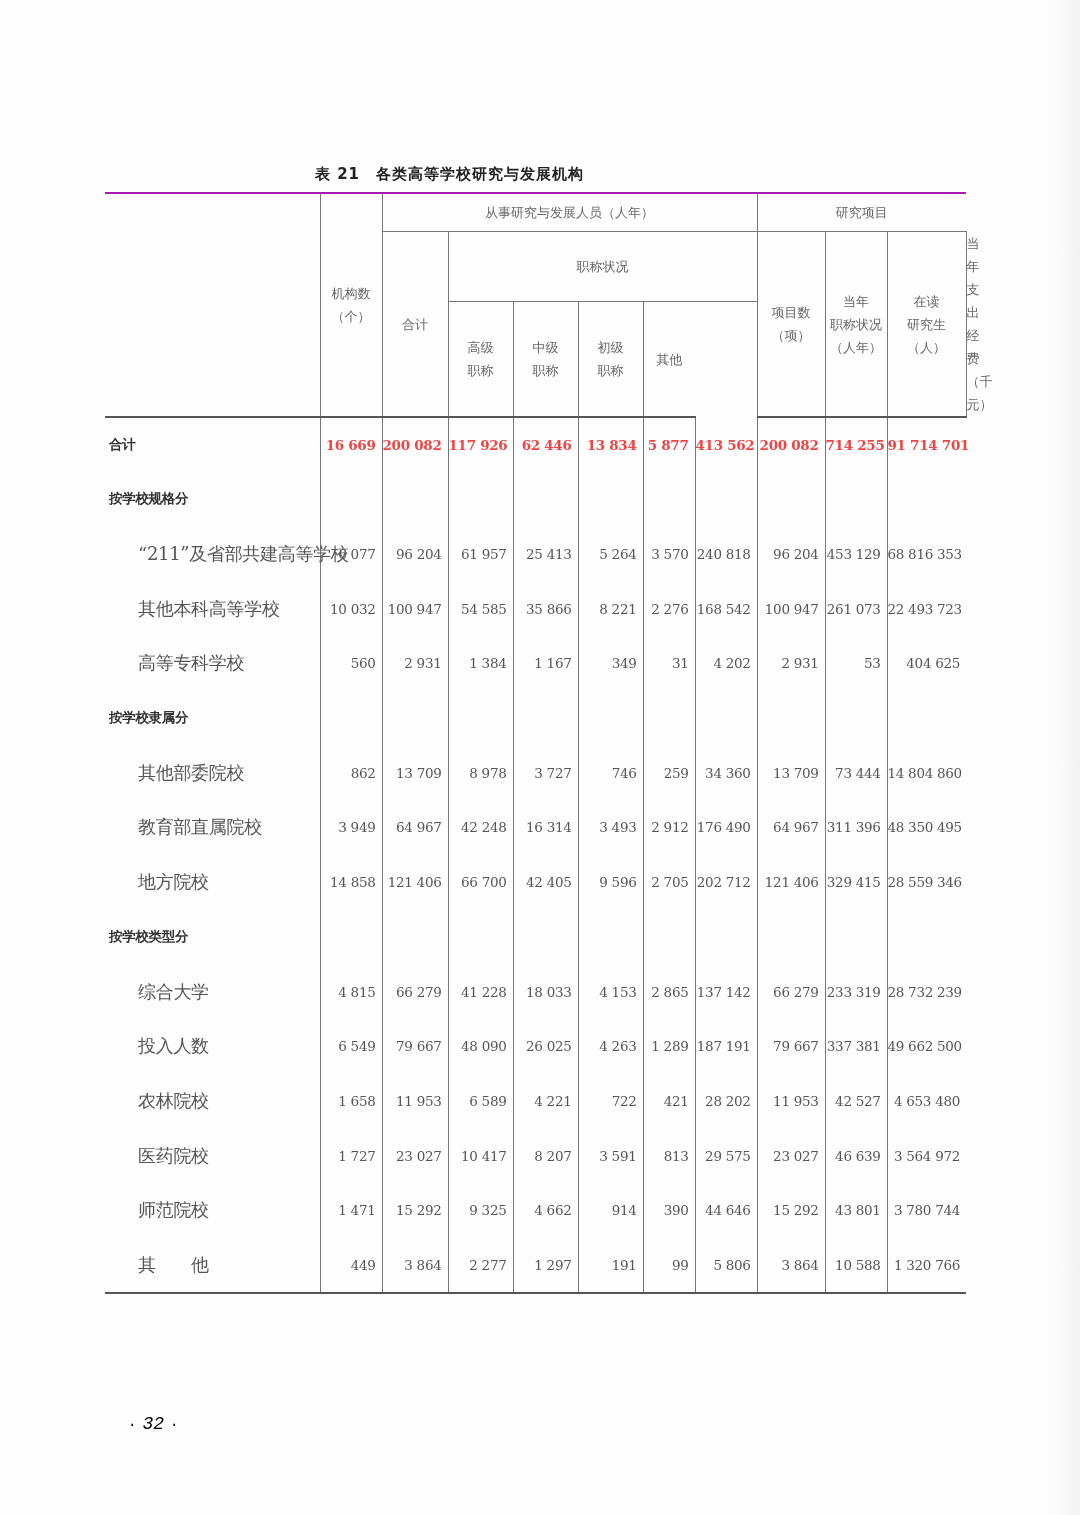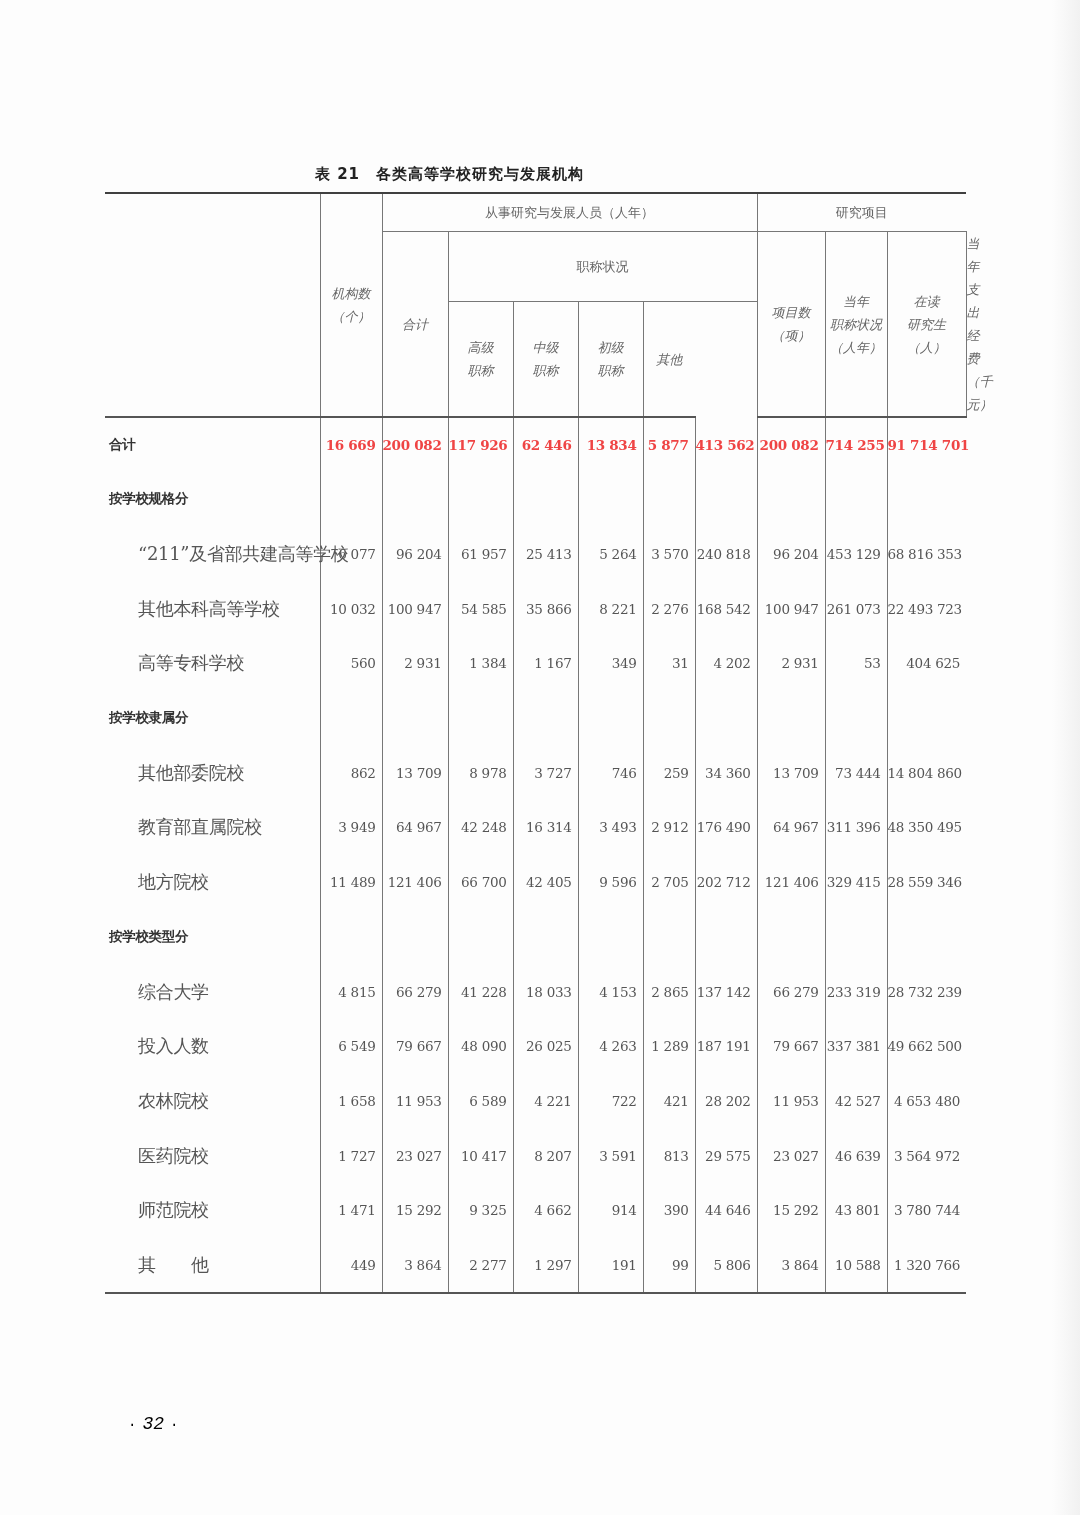--- a/index.html
+++ b/index.html
@@ -30,31 +30,31 @@
   table.stats col.c1 { width: 62px; }
   table.stats col.c2 { width: 66px; }
   table.stats col.c3 { width: 65px; }
   table.stats col.c4 { width: 65px; }
   table.stats col.c5 { width: 65px; }
   table.stats col.c6 { width: 52px; }
   table.stats col.c7 { width: 62px; }
   table.stats col.c8 { width: 68px; }
   table.stats col.c9 { width: 62px; }
   table.stats col.c10 { width: 79px; }
-  thead tr:first-child th { border-top: 2px solid #404040; }
+  thead tr:first-child th { border-top: 2px solid #a21caf; }
   thead th {
     font-weight: normal; color: #666; font-size: 13px; line-height: 23px;
     border-bottom: 1px solid #777; border-left: 1px solid #777;
     text-align: center; vertical-align: middle; padding: 0;
   }
   thead th.first { border-left: none; }
   thead tr.r1 th { height: 37px; }
   thead tr.r2 th { height: 37px; }
   thead tr.r3 th { height: 61px; }
-  thead tr.r3 th, thead th.tall { border-bottom: 2px solid #555; font-style: italic; }
+  thead tr.r3 th, thead th.tall { border-bottom: 2px solid #555; }
   tbody td {
     border-left: 1px solid #777; text-align: right; padding: 0 6px 0 0;
     height: 54.7px; vertical-align: middle; white-space: nowrap;
     font-size: 13.5px; color: #555; letter-spacing: -0.3px;
   }
   tbody td.label {
     border-left: none; text-align: left; padding-left: 4px;
     font-family: "DejaVu Serif", "Liberation Serif", serif; color: #555; font-size: 18px;
   }
   tbody td.label.indent { padding-left: 33px; }
@@ -243,21 +243,21 @@
         <td>16 314</td>
         <td>3 493</td>
         <td>2 912</td>
         <td>176 490</td>
         <td>64 967</td>
         <td>311 396</td>
         <td>48 350 495</td>
       </tr>
       <tr class="item">
         <td class="label indent">地方院校</td>
-        <td>11 489</td>
+        <td>14 858</td>
         <td>121 406</td>
         <td>66 700</td>
         <td>42 405</td>
         <td>9 596</td>
         <td>2 705</td>
         <td>202 712</td>
         <td>121 406</td>
         <td>329 415</td>
         <td>28 559 346</td>
       </tr>

